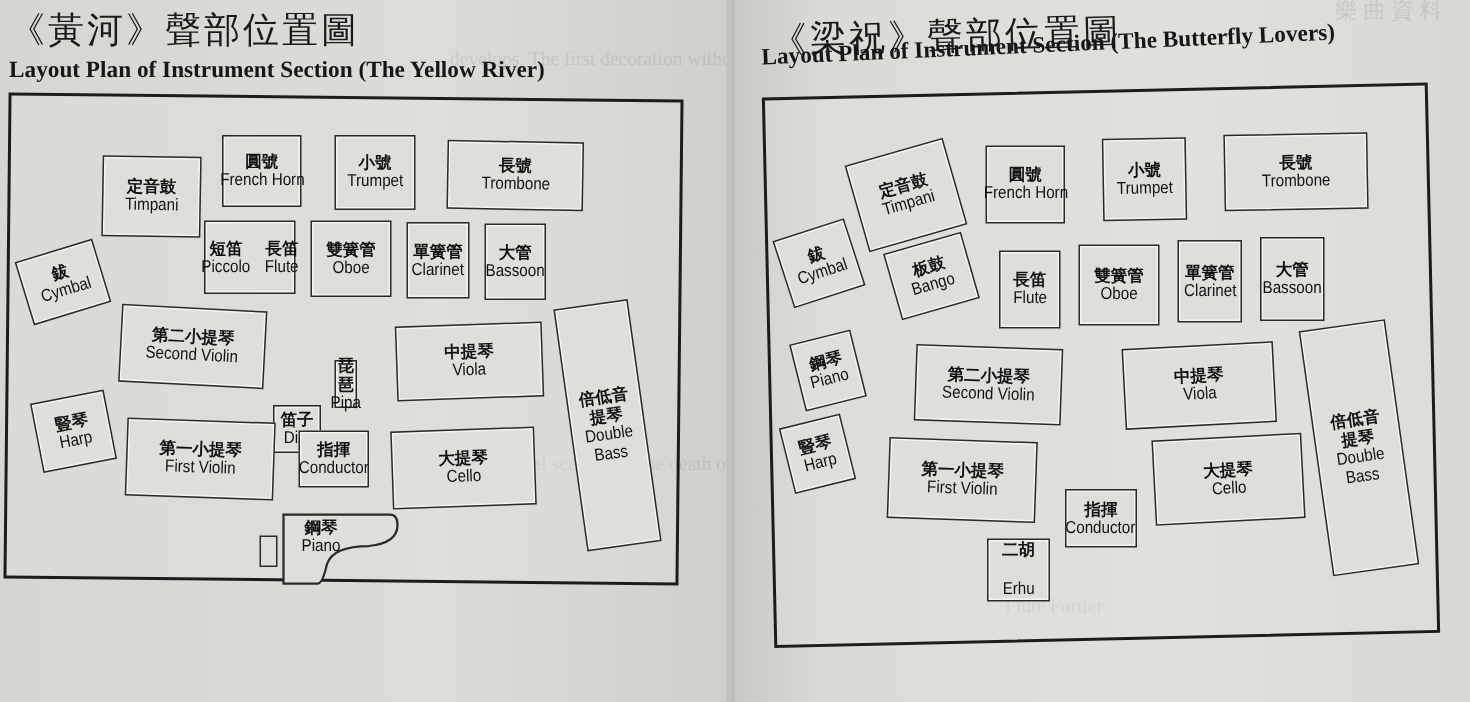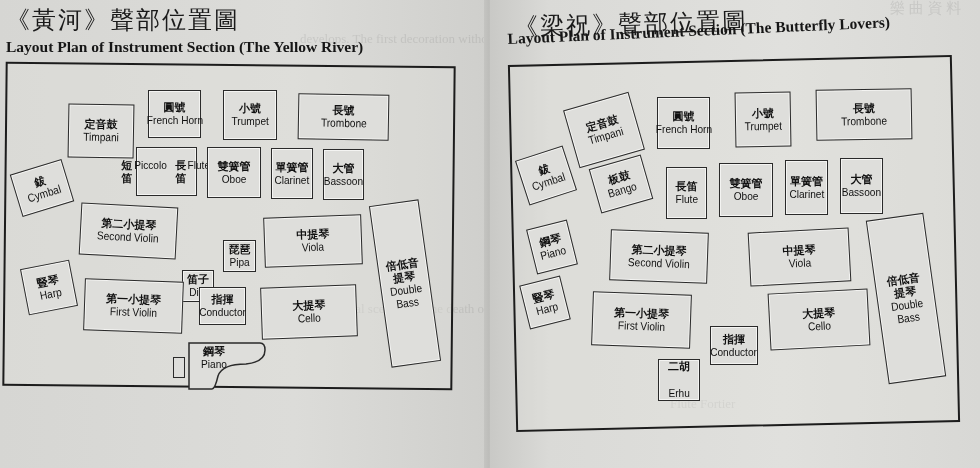--- a/index.html
+++ b/index.html
@@ -18,21 +18,21 @@
   .frame { position:absolute; border:2px solid #1c1c1c; background:rgba(225,225,222,0.35); }
   .box {
     position:absolute; border:1.5px solid #2a2a2a; background:#dededb;
     box-shadow: inset 0 0 0 1px #f4f4f2;
     display:flex; flex-direction:column; align-items:center; justify-content:center;
     text-align:center; color:#111; box-sizing:border-box;
   }
   .zh { font-family:"DejaVu Sans", sans-serif; font-weight:bold; font-size:11px; line-height:13px; }
   .en { font-family:"Liberation Sans", sans-serif; font-size:11.5px; line-height:13px; transform:scaleX(0.88); white-space:nowrap; }
   .pair { display:flex; gap:6px; }
-  .pair > div { display:flex; flex-direction:row; }
+  .pair > div { display:flex; flex-direction:column; }
   .piano-svg { position:absolute; }
   .piano-label { position:absolute; text-align:center; color:#111; }
 </style>
 </head>
 <body>
 
 <div class="page page-left">
   <div class="ghost" style="left:300px;top:30px;">develops. The first decoration without …</div>
   <div class="ghost" style="left:300px;top:300px;">The magical scene after the death of …</div>
 
@@ -88,21 +88,21 @@
   </div>
 
   <div class="box" style="left:80px;top:205px;width:97px;height:52px;transform:rotate(3deg);">
     <span class="zh">第二小提琴</span>
     <span class="en">Second Violin</span>
   </div>
   <div class="box" style="left:182px;top:240px;width:32px;height:32px;margin-top:30px;">
     <span class="zh">笛子</span>
     <span class="en">Dizi</span>
   </div>
-  <div class="box" style="left:223px;top:240px;width:33px;height:32px;">
+  <div class="box" style="left:223px;top:240px;width:15px;height:32px;">
     <span class="zh">琵琶</span>
     <span class="en">Pipa</span>
   </div>
   <div class="box" style="left:264px;top:216px;width:98px;height:50px;transform:rotate(-2deg);">
     <span class="zh">中提琴</span>
     <span class="en">Viola</span>
   </div>
   <div class="box" style="left:380px;top:202px;width:50px;height:163px;transform:rotate(-8deg);">
     <span class="zh">倍低音</span>
     <span class="zh">提琴</span>

